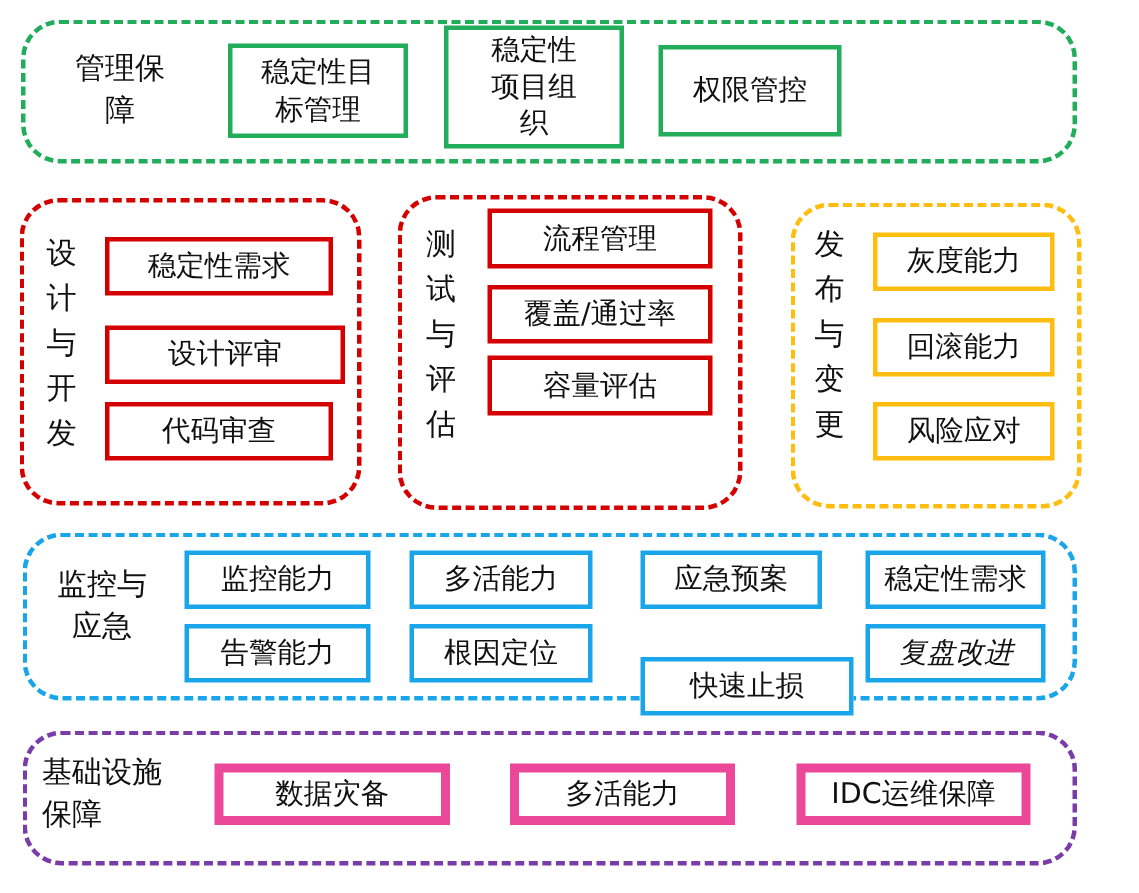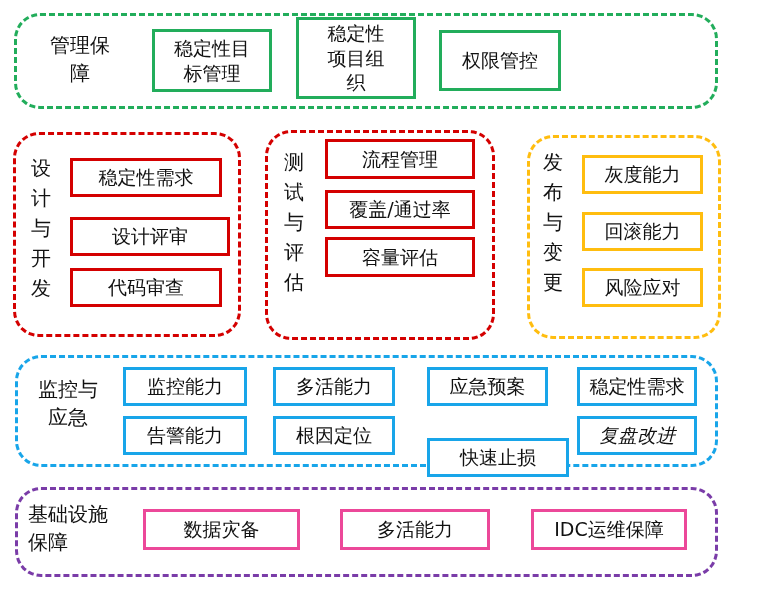--- a/index.html
+++ b/index.html
@@ -30,21 +30,21 @@
     display:flex;align-items:center;justify-content:center;
     text-align:center;
     font-size:19px;line-height:1.3;
     word-break:break-all;
     padding:1px 2px;
   }
   .box.green {border:3px solid #22AD5B;}
   .box.red   {border:3px solid #D40000;}
   .box.yellow{border:3px solid #FFBD0F;}
   .box.blue  {border:3px solid #18A5E9;}
-  .box.purple{border:3px solid #ec4899;}
+  .box.purple{border:6px solid #ec4899;}
 
   .seclabel{
     position:absolute;
     font-size:20px;font-weight:500;
     text-align:center;line-height:1.4;
     word-break:break-all;
   }
   .vlabel{ 
     width:24px;line-height:1.5;
   }

